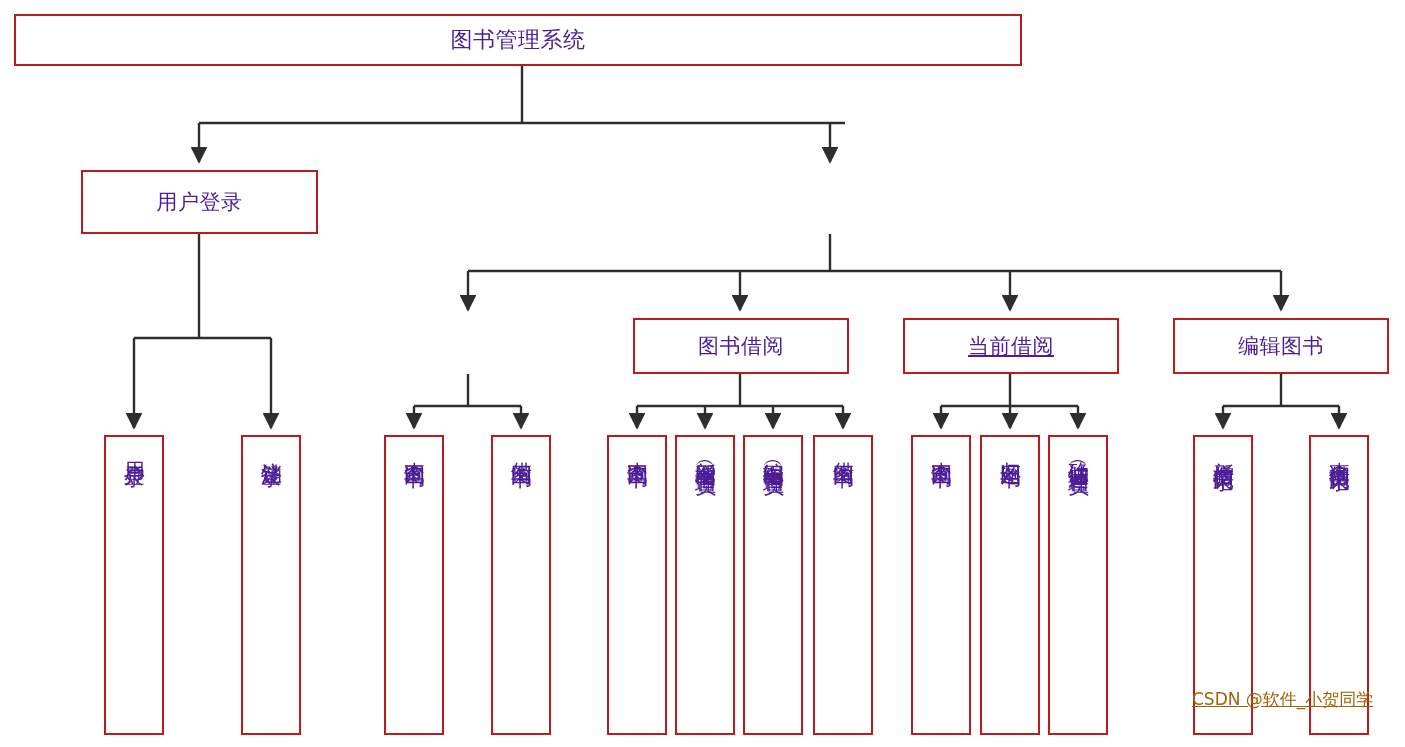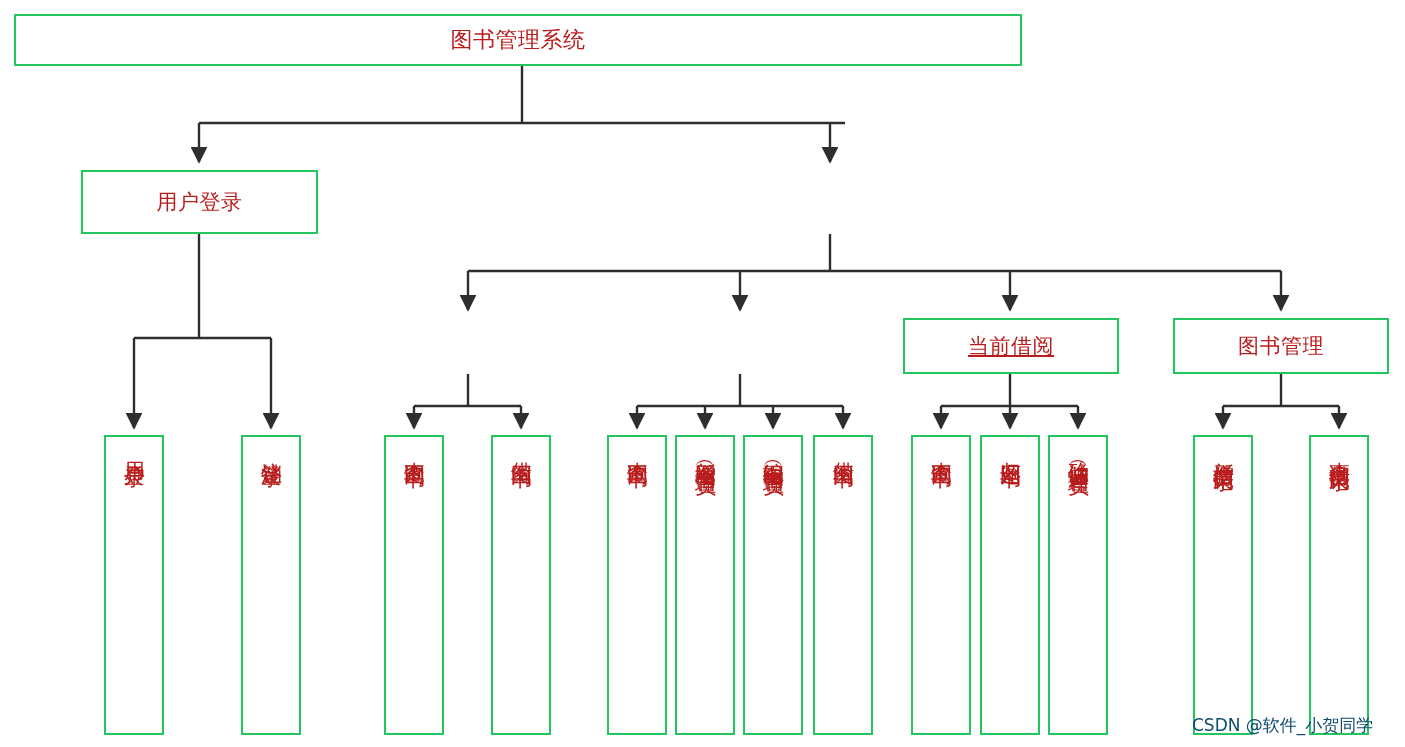--- a/index.html
+++ b/index.html
@@ -23,25 +23,25 @@
     left: 0;
     top: 0;
     width: 1405px;
     height: 747px;
     pointer-events: none;
   }
   .node {
     position: absolute;
     box-sizing: border-box;
     background: #ffffff;
-    border: 2px solid #22c55e;
+    border: 2px solid #b91c1c;
     display: flex;
     align-items: center;
     justify-content: center;
-    color: #b91c1c;
+    color: #4c1d95;
     z-index: 2;
   }
   .node-label {
     display: block;
     text-align: center;
     line-height: 1.08;
     white-space: pre;
   }
   
   .node.horiz .node-label {
@@ -61,26 +61,27 @@
     writing-mode: vertical-rl;
     text-orientation: upright;
     font-size: 21px;
     line-height: 1.0;
     letter-spacing: 2px;
     white-space: nowrap;
   }
   #watermark {
     position: absolute;
     left: 1192px;
-    top: 714px;
+    top: 688px;
     font-size: 17px;
-    color: #0c4a6e;
+    color: #a16207;
     z-index: 5;
     white-space: nowrap;
     font-family: "DejaVu Sans", "Liberation Sans", sans-serif;
+    text-decoration: underline;
   }
 </style>
 </head>
 <body>
 
 <div id="canvas">
 
   <svg id="wires" viewBox="0 0 1405 747" xmlns="http://www.w3.org/2000/svg">
     <defs>
       <marker id="arrow" viewBox="0 0 10 10" refX="9" refY="5" markerWidth="7" markerHeight="7" orient="auto-start-reverse">
@@ -132,25 +133,28 @@
   </svg>
 
   <div class="node horiz" id="n-root" style="left:14px; top:14px; width:1008px; height:52px;">
     <span class="node-label">图书管理系统</span>
   </div>
 
   <div class="node horiz" style="left:81px; top:170px; width:237px; height:64px;">
     <span class="node-label">用户登录</span>
   </div>
 
+  <div class="node horiz" style="left:633px; top:318px; width:216px; height:56px;">
+    <span class="node-label">图书借阅</span>
+  </div>
   <div class="node horiz" style="left:903px; top:318px; width:216px; height:56px;text-decoration:underline;">
     <span class="node-label">当前借阅</span>
   </div>
   <div class="node horiz" style="left:1173px; top:318px; width:216px; height:56px;">
-    <span class="node-label">图书管理</span>
+    <span class="node-label">编辑图书</span>
   </div>
 
   <div class="node vert" style="left:104px; top:435px; width:60px; height:300px;">
     <span class="node-label">用户登录</span>
   </div>
   <div class="node vert" style="left:241px; top:435px; width:60px; height:300px;">
     <span class="node-label">注销登录</span>
   </div>
 
   <div class="node vert" style="left:384px; top:435px; width:60px; height:300px;">

